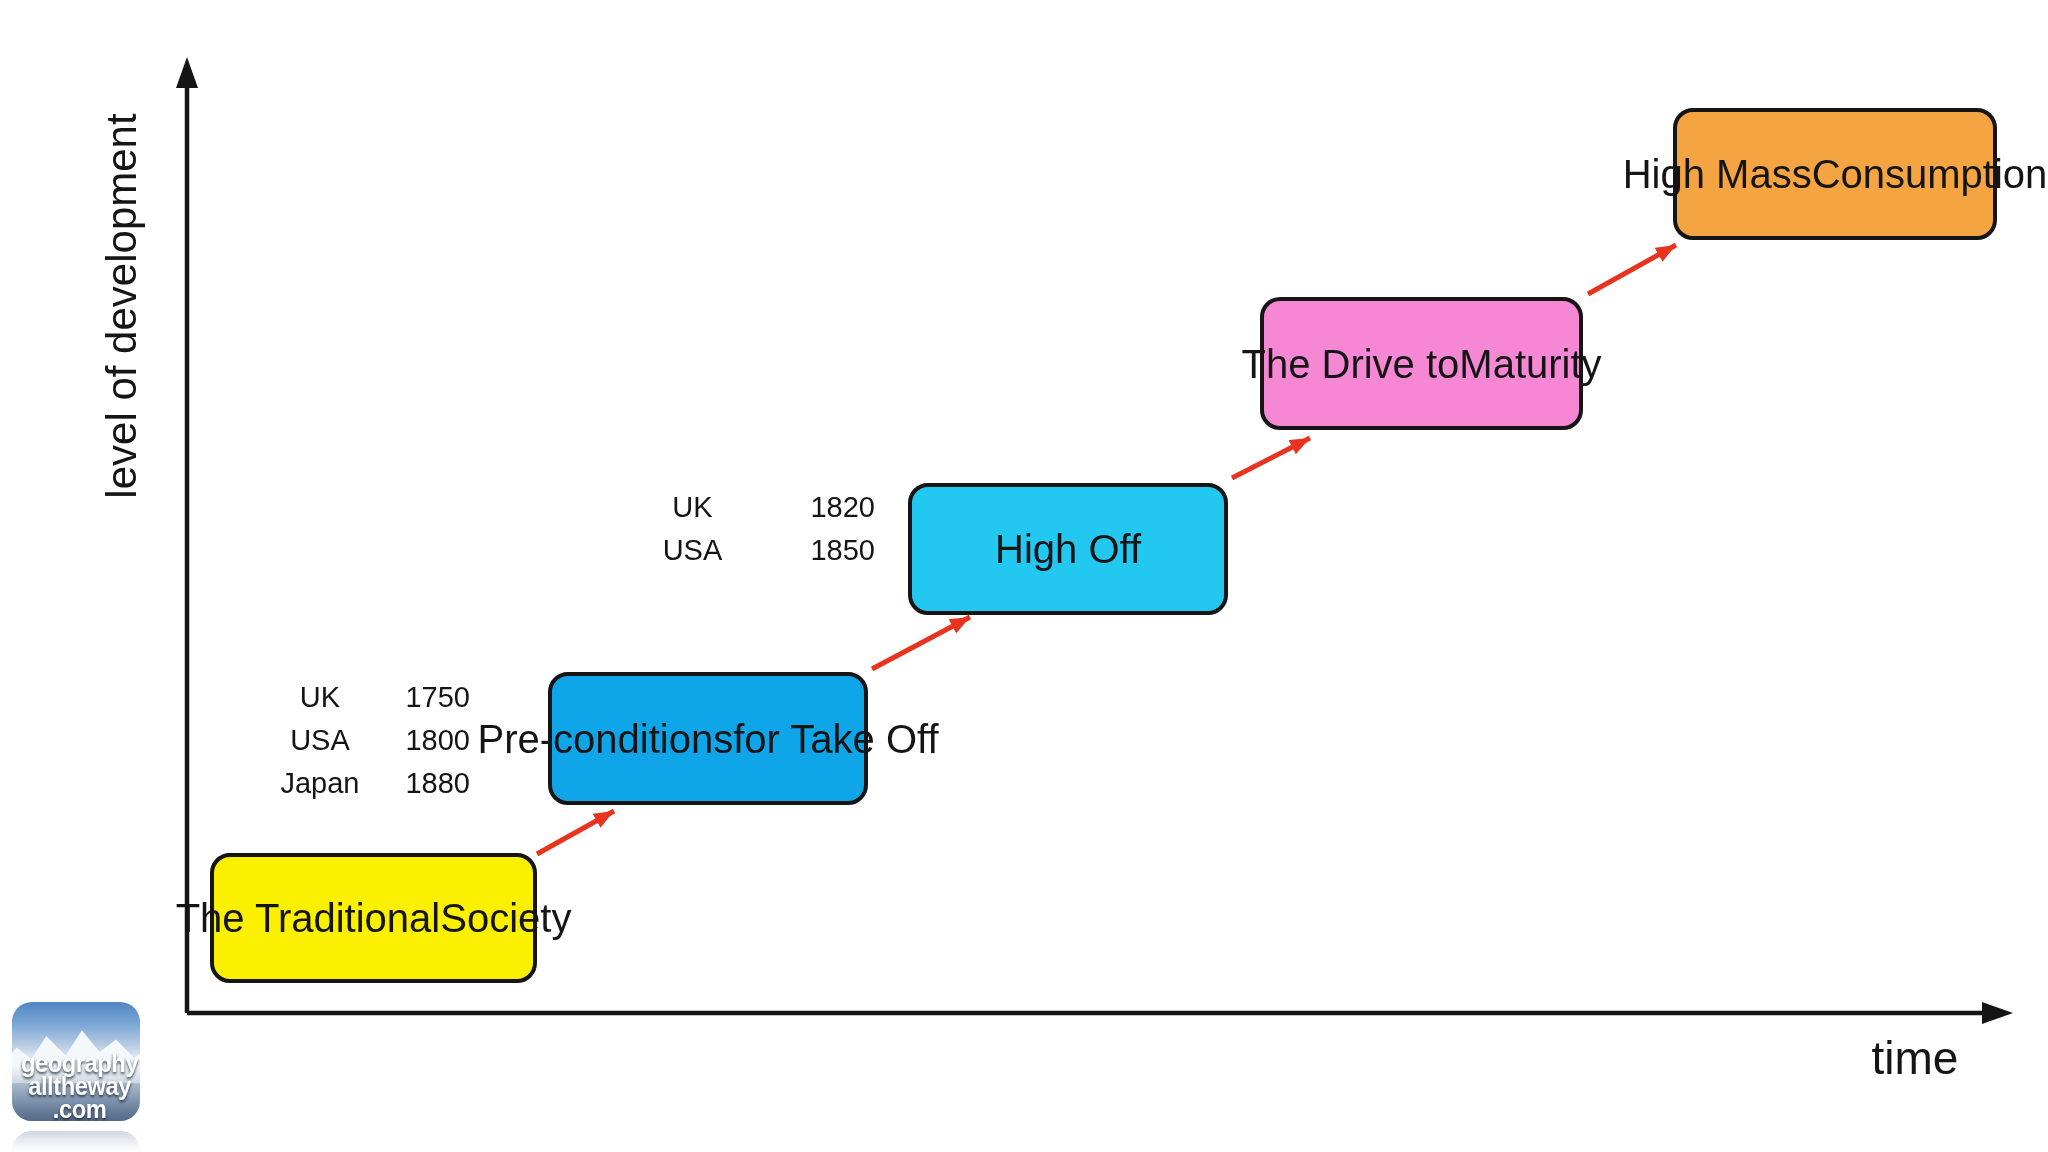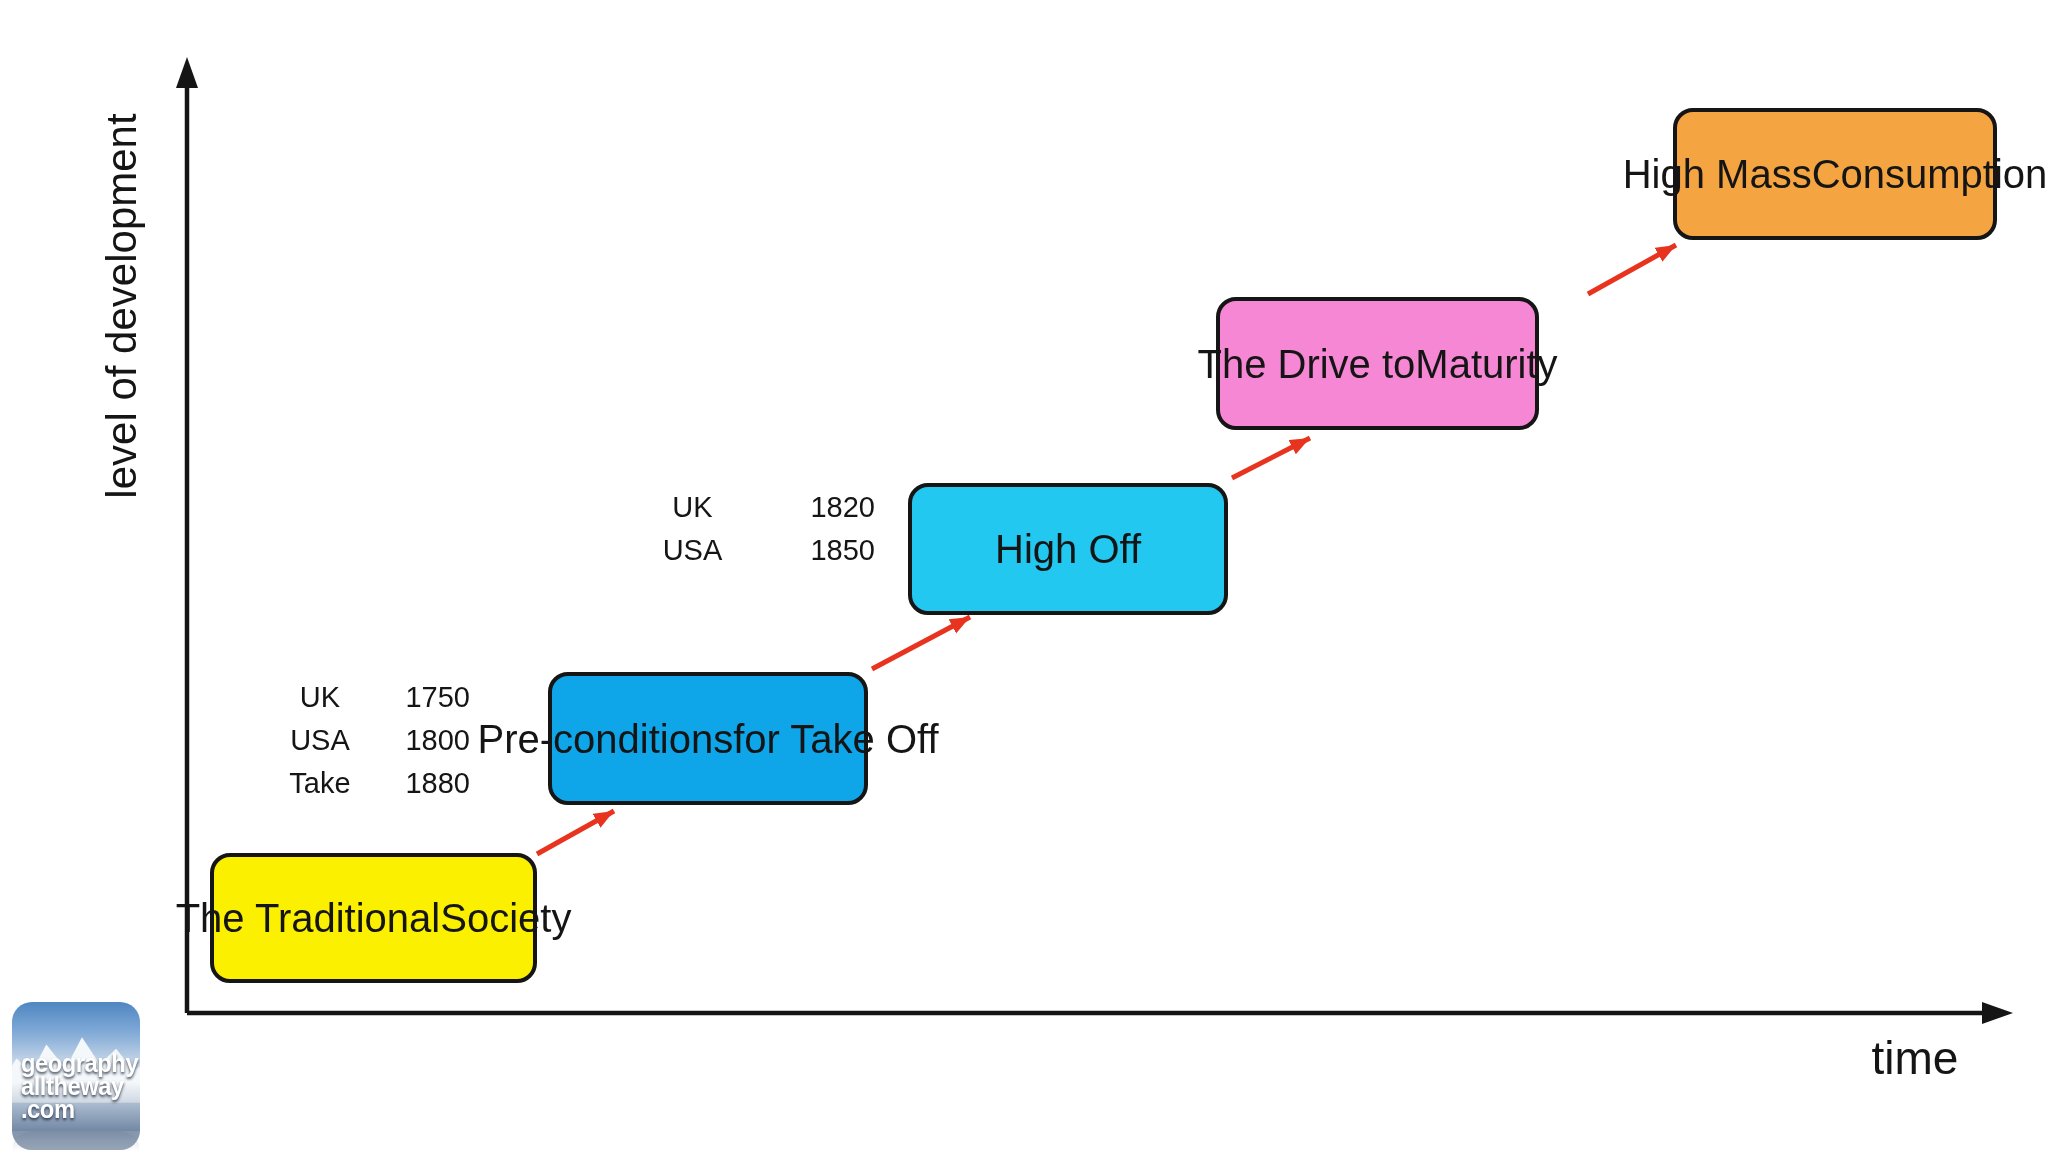--- a/index.html
+++ b/index.html
@@ -24,33 +24,34 @@
 
   .stage-box{
     position:absolute;border:4px solid var(--c-stage_border,#151515);border-radius:20px;
     display:flex;flex-direction:row;justify-content:center;align-items:center;
     font-size:40px;line-height:48px;text-align:center;box-sizing:border-box;
   }
   .stage-box span{white-space:nowrap;}
   .box-traditional{left:210px;top:853px;width:327px;height:130px;}
   .box-preconditions{left:548px;top:672px;width:320px;height:133px;}
   .box-takeoff{left:908px;top:483px;width:320px;height:132px;}
-  .box-maturity{left:1216px;top:297px;width:323px;height:133px;}
+  .box-maturity{left:1260px;top:297px;width:323px;height:133px;}
   .box-consumption{left:1673px;top:108px;width:324px;height:132px;}
 
   .anno{position:absolute;display:grid;font-size:29px;}
   .anno .cell{line-height:43px;height:43px;}
   .anno .country{text-align:center;}
   .anno .year{text-align:right;}
   .anno-preconditions{left:260px;top:676px;grid-template-columns:120px 90px;}
   .anno-takeoff{left:635px;top:486px;grid-template-columns:115px 125px;}
 
   .logo{
-    position:relative;width:128px;height:148px;border-radius:20px;overflow:hidden;
+    position:relative;width:128px;height:119px;border-radius:20px;overflow:hidden;
     background:linear-gradient(180deg,#4f86c2 0%,#7fa9d6 20%,#b6cbe3 36%,#eef3f8 50%,#c2d2e2 70%,#8099b5 100%);
+    text-align:center;
   }
   .logo-wrap{position:absolute;left:12px;top:1002px;width:128px;height:128px;}
   .logo .mountains{
     position:absolute;left:-8%;right:-8%;top:20%;height:48%;background:#f4f8fb;
     clip-path:polygon(0 70%,10% 38%,20% 58%,30% 18%,43% 52%,54% 8%,66% 46%,77% 24%,89% 56%,100% 38%,100% 100%,0 100%);
   }
   .logo .shade{
     position:absolute;left:0;right:0;bottom:0;height:46%;
     background:linear-gradient(180deg,rgba(96,117,148,0) 0%,rgba(96,117,148,0.45) 55%,rgba(66,86,116,0.7) 100%);
   }
@@ -113,21 +114,21 @@
   <div class="stage-box box-consumption" style="background: rgb(245, 164, 66);">
     <span>High Mass</span>
     <span>Consumption</span>
   </div>
 
   <div class="anno anno-preconditions">
     <div class="cell country">UK</div>
     <div class="cell year">1750</div>
     <div class="cell country">USA</div>
     <div class="cell year">1800</div>
-    <div class="cell country">Take</div>
+    <div class="cell country">Japan</div>
     <div class="cell year">1880</div>
   </div>
   <div class="anno anno-takeoff">
     <div class="cell country">UK</div>
     <div class="cell year">1820</div>
     <div class="cell country">USA</div>
     <div class="cell year">1850</div>
   </div>
 
   <div class="logo-wrap">

